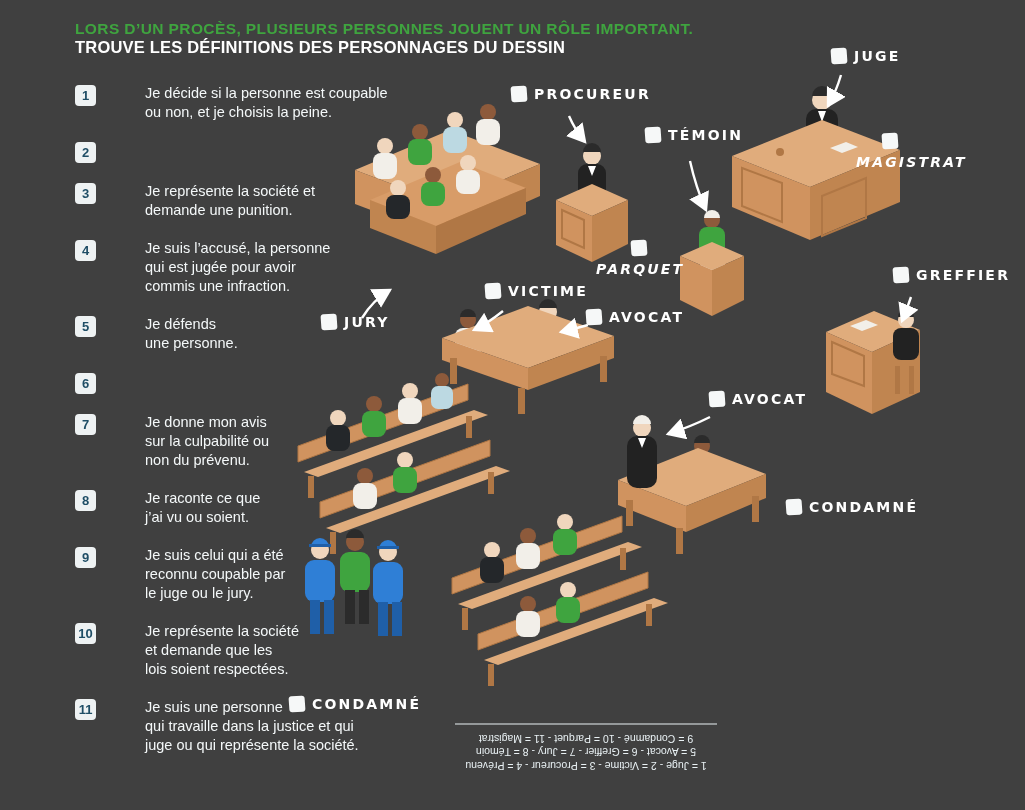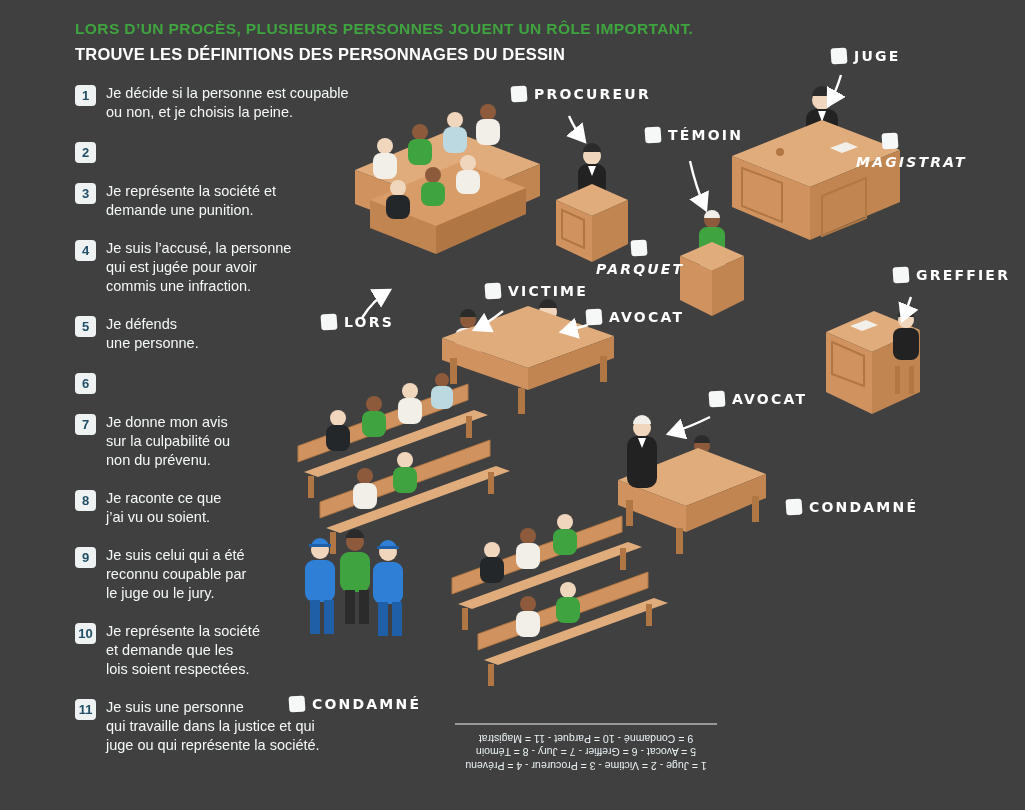--- a/index.html
+++ b/index.html
@@ -1,27 +1,27 @@
 <!DOCTYPE html>
 <html><head>
 <meta charset="utf-8">
 <style>
   * { box-sizing: border-box; }
   body { margin:0; background:#1d4156; }
   .page { position:relative; width:1025px; height:810px; background:#404040; overflow:hidden;
           font-family:"Liberation Sans","DejaVu Sans",sans-serif; }
   .header { position:absolute; left:75px; top:20px; width:640px; }
   .title-green { color:#3fa43f; font-size:15.5px; font-weight:bold; letter-spacing:.4px; }
-  .title-white { color:#ffffff; font-size:16.5px; font-weight:bold; letter-spacing:.2px; margin-top:7px; }
+  .title-white { color:#ffffff; font-size:16.5px; font-weight:bold; letter-spacing:.2px; }
 
   .definitions { position:absolute; left:75px; top:84px; width:315px; }
   .def-item { display:flex; align-items:flex-start; gap:10px; margin-bottom:19px; }
   .def-num { flex:0 0 auto; width:21px; height:21px; background:#eef2f3; color:#1f4e66; border-radius:4px;
              font-size:13px; font-weight:bold; display:flex; align-items:center; justify-content:center; margin-top:1px; }
-  .def-text { color:#f4f8f9; font-size:14.5px; line-height:19px; white-space:pre-line; }
+  .def-text { color:#f4f8f9; font-size:14.5px; line-height:19px; white-space:pre-line;margin-left:39px; }
 
   .scene { position:absolute; left:270px; top:30px; width:755px; height:700px; }
 
   .lbl { position:absolute; display:flex; align-items:flex-end; gap:7px; }
   .lbl-text { color:#ffffff; font-size:14px; font-weight:bold; letter-spacing:2.2px;
               font-family:"DejaVu Sans",sans-serif; white-space:nowrap; }
   .box { width:16px; height:16px; background:#f6f8f8; border-radius:3px; transform:rotate(-4deg); flex:0 0 auto; }
   .lone { position:absolute; }
 
   .answer-key { position:absolute; left:455px; top:724px; width:262px; transform:rotate(180deg);
@@ -340,21 +340,21 @@
   <div class="box lone" style="left:882px; top:133px"></div>
   <div class="lbl-text lone" style="left:856px; top:154px; font-style:italic">MAGISTRAT</div>
   <div class="box lone" style="left:631px; top:240px"></div>
   <div class="lbl-text lone" style="left:596px; top:261px; font-style:italic">PARQUET</div>
   <div class="lbl" style="left:893px; top:267px">
     <span class="box"></span>
     <span class="lbl-text">GREFFIER</span>
   </div>
   <div class="lbl" style="left:321px; top:314px">
     <span class="box"></span>
-    <span class="lbl-text">LORS</span>
+    <span class="lbl-text">JURY</span>
   </div>
   <div class="lbl" style="left:485px; top:283px">
     <span class="box"></span>
     <span class="lbl-text">VICTIME</span>
   </div>
   <div class="lbl" style="left:586px; top:309px">
     <span class="box"></span>
     <span class="lbl-text">AVOCAT</span>
   </div>
   <div class="lbl" style="left:709px; top:391px">

